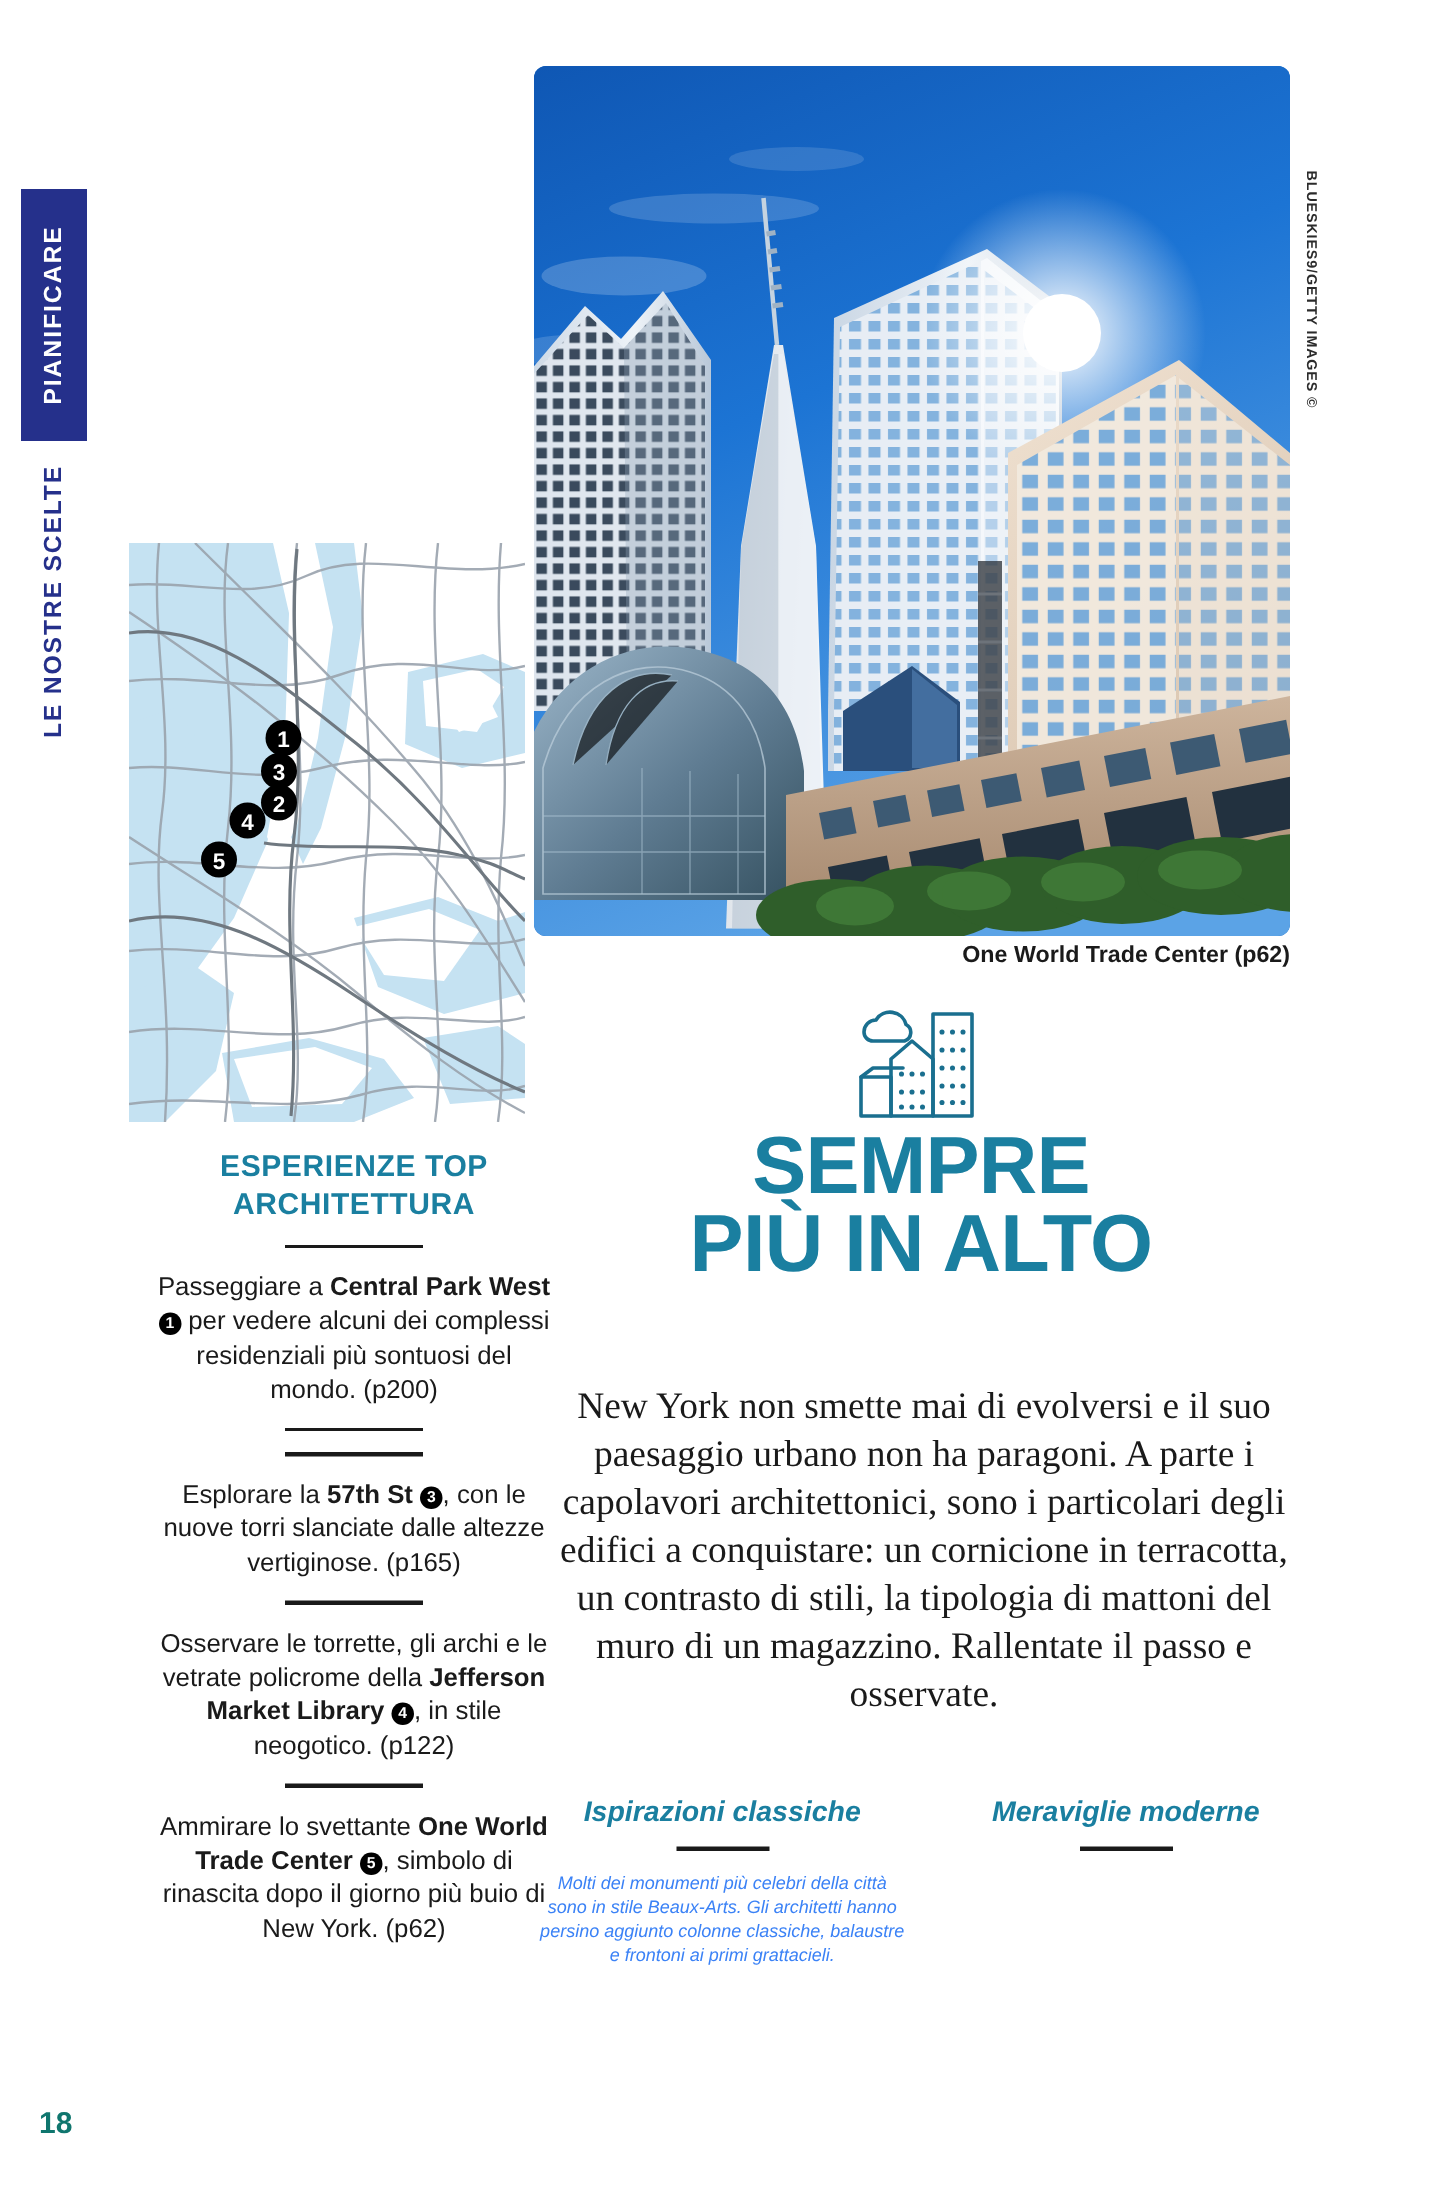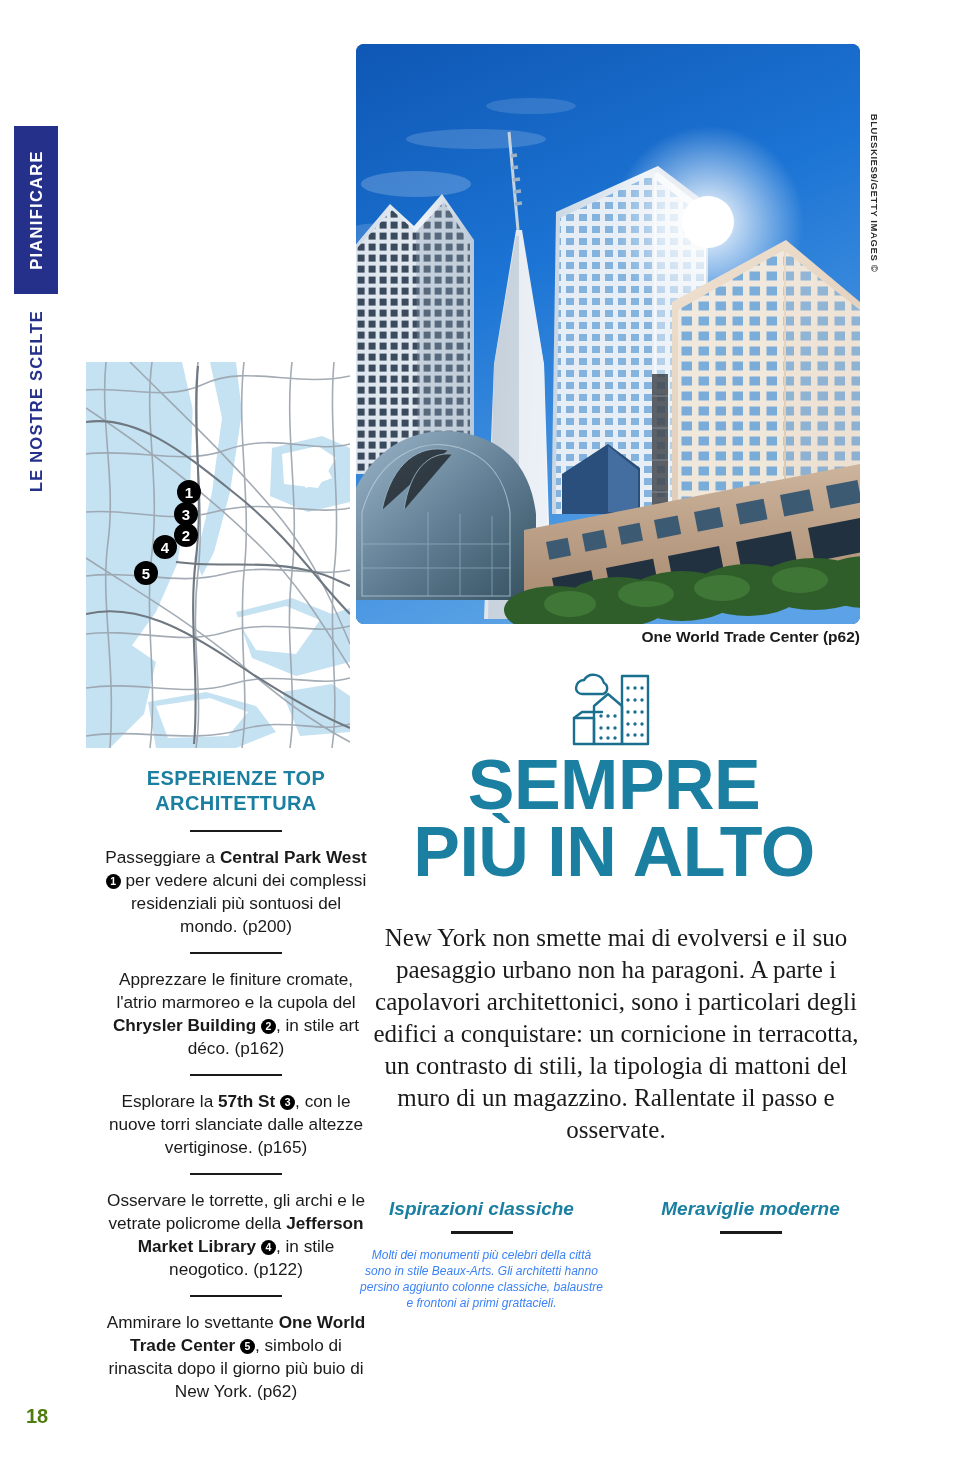--- a/index.html
+++ b/index.html
@@ -43,21 +43,21 @@
     font-weight: 700;
     letter-spacing: 1.2px;
   }
 
   
   .page-number {
     position: absolute;
     left: 26px; bottom: 46px;
     font-size: 20px;
     font-weight: 700;
-    color: #4d7c0f;
+    color: #0f766e;
   }
 
   
   .hero-photo {
     position: absolute;
     left: 356px; top: 44px;
     width: 504px; height: 580px;
     border-radius: 8px;
     overflow: hidden;
     background: #1565c0;
@@ -147,21 +147,21 @@
     width: 92px; height: 84px;
   }
   .icon-city svg { display: block; width: 100%; height: 100%; }
 
   .headline {
     position: absolute;
     left: 358px; top: 752px;
     width: 512px;
     text-align: center;
     color: #1a7fa0;
-    font-size: 70px;
+    font-size: 54px;
     font-weight: 700;
     line-height: 0.96;
     letter-spacing: -0.5px;
   }
 
   .lede {
     position: absolute;
     left: 360px; top: 922px;
     width: 512px;
     text-align: center;
@@ -435,21 +435,20 @@
 </div>
 
 <div class="left-col">
   <div class="exp-title">
     <div>ESPERIENZE TOP</div>
     <div>ARCHITETTURA</div>
   </div>
   <div class="rule"></div>
   <div class="exp-item"><span>Passeggiare a </span><b>Central Park West </b><span class="marker">1</span><span> per vedere alcuni dei complessi residenziali più sontuosi del mondo. (p200)</span></div>
   <div class="rule"></div>
-  <div class="exp-item"><span>Apprezzare le finiture cromate, l'atrio marmoreo e la cupola del </span><b>Chrysler Building</b><span> </span><span class="marker">2</span><span>, in stile art déco. (p162)</span></div>
   <div class="rule"></div>
   <div class="exp-item"><span>Esplorare la </span><b>57th St</b><span> </span><span class="marker">3</span><span>, con le nuove torri slanciate dalle altezze vertiginose. (p165)</span></div>
   <div class="rule"></div>
   <div class="exp-item"><span>Osservare le torrette, gli archi e le vetrate policrome della </span><b>Jefferson Market Library</b><span> </span><span class="marker">4</span><span>, in stile neogotico. (p122)</span></div>
   <div class="rule"></div>
   <div class="exp-item"><span>Ammirare lo svettante </span><b>One World Trade Center</b><span> </span><span class="marker">5</span><span>, simbolo di rinascita dopo il giorno più buio di New York. (p62)</span></div>
 </div>
 
 <div class="icon-city">
   <svg viewBox="0 0 92 84" fill="none" stroke="#1a6f8f" stroke-width="2.4" stroke-linejoin="round" stroke-linecap="round">

